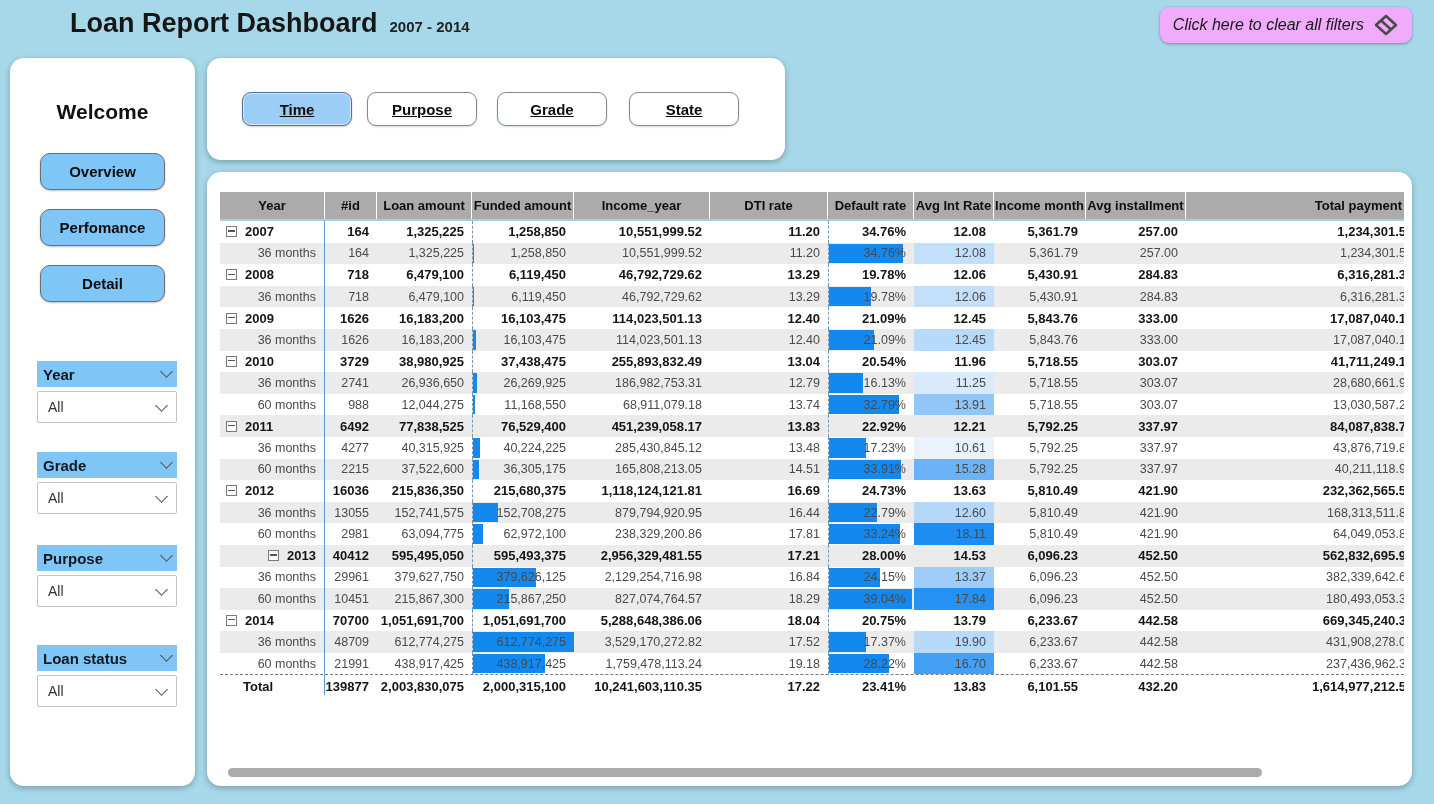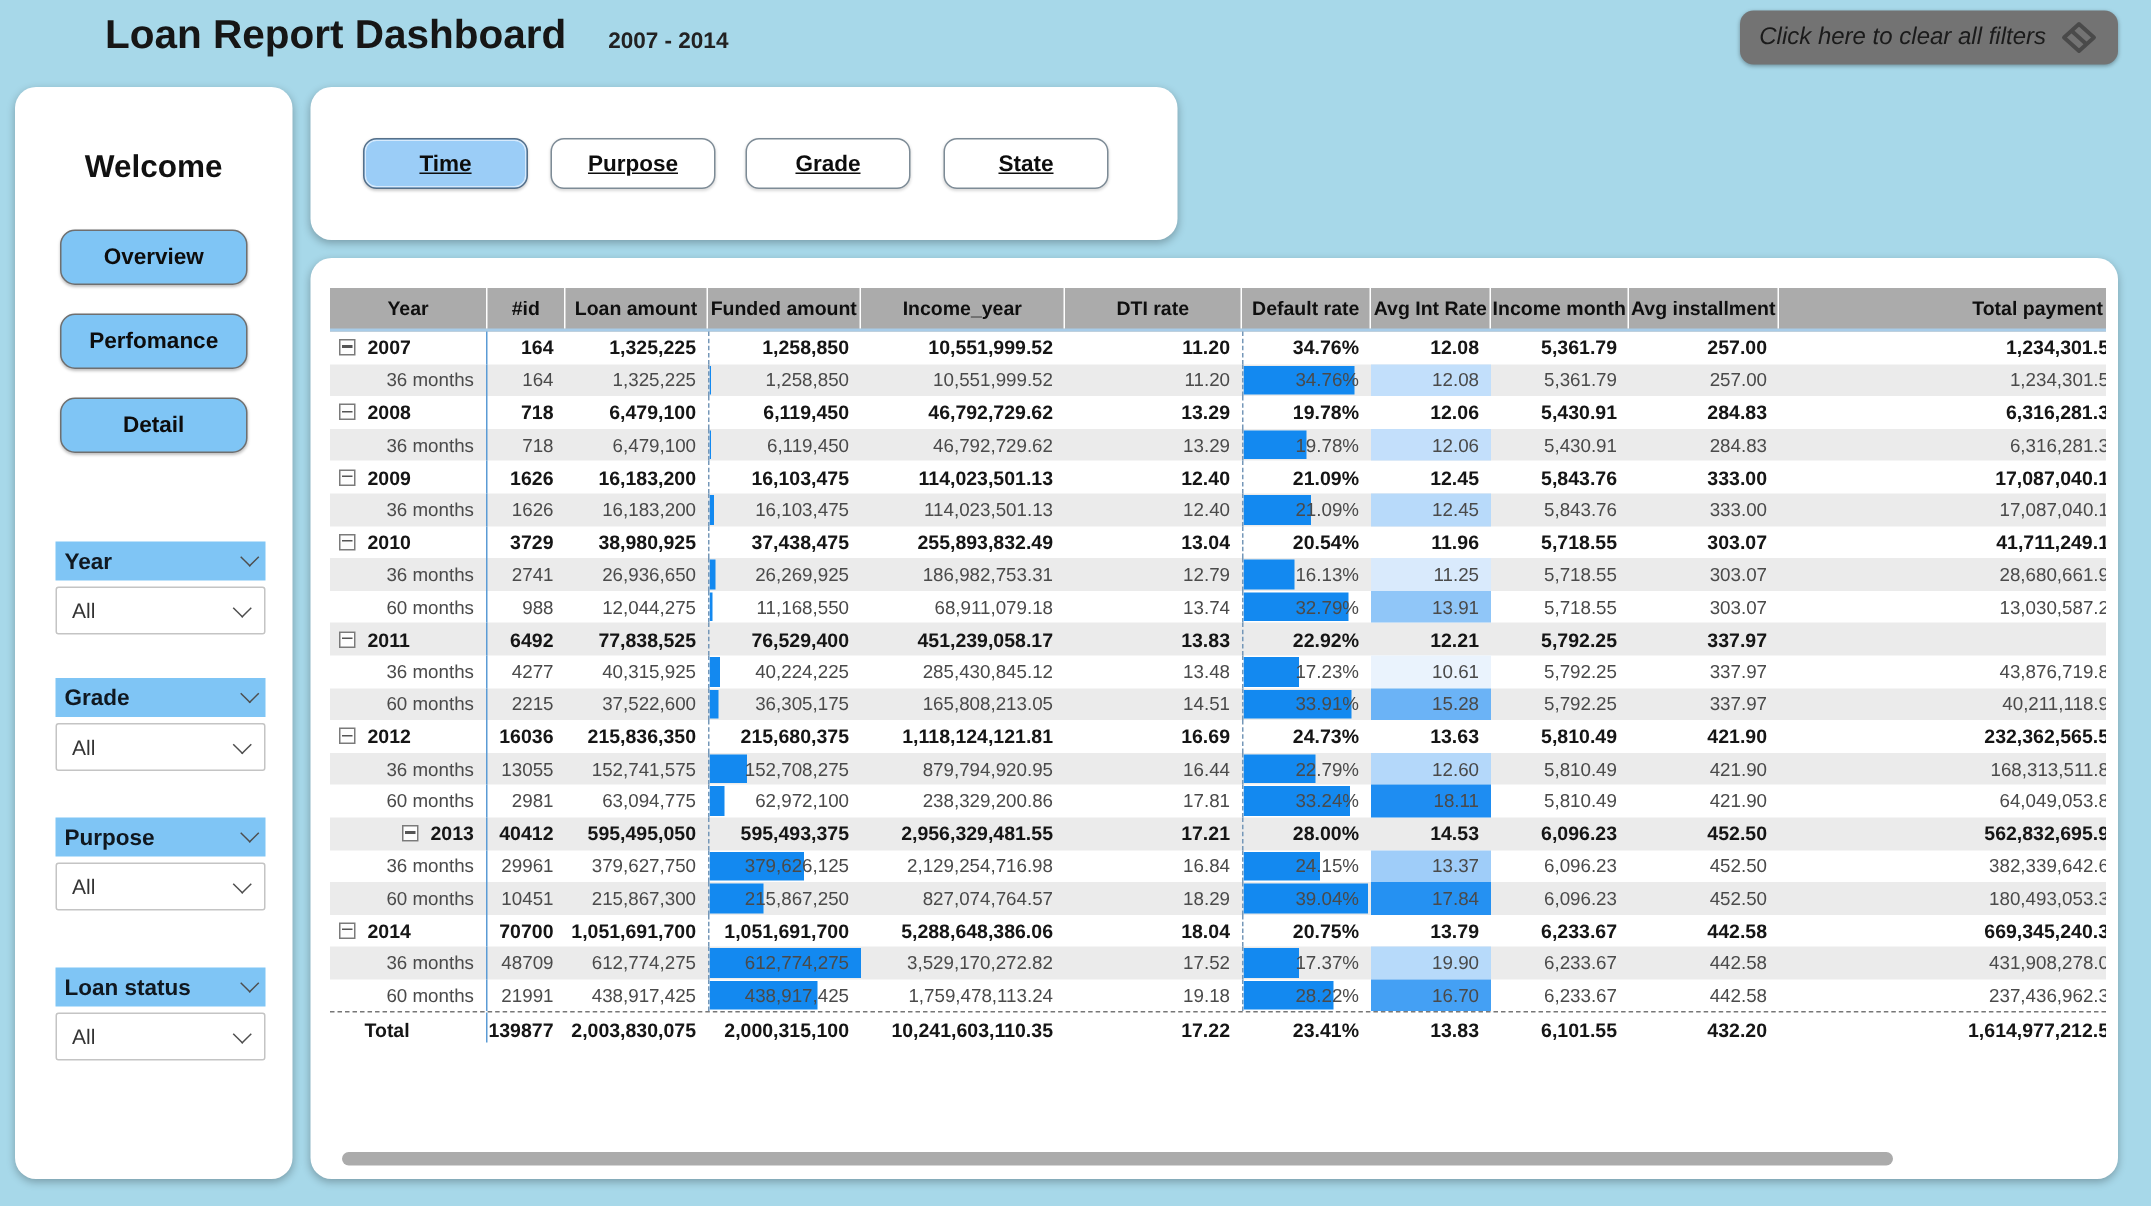--- a/index.html
+++ b/index.html
@@ -1,24 +1,24 @@
 <!DOCTYPE html>
 <html><head>
 <meta charset="utf-8">
 <style>
   html,body{margin:0;padding:0;}
   body{width:1434px;height:804px;overflow:hidden;font-family:"Liberation Sans","DejaVu Sans",sans-serif;}
   .page{position:relative;width:1434px;height:804px;background:#a7d8e9;}
 
   
-  .titlewrap{position:absolute;left:70px;top:8px;display:flex;align-items:baseline;gap:28px;}
+  .titlewrap{position:absolute;left:70px;top:8px;display:flex;align-items:baseline;gap:12px;}
   .title{font-size:27px;font-weight:bold;color:#161616;}
   .subtitle{font-size:15px;font-weight:600;color:#222;}
   .clear-btn{position:absolute;right:22px;top:7px;height:36px;display:flex;align-items:center;gap:9px;
-    background:#737373;border:none;border-radius:9px;padding:0 13px;cursor:pointer;
+    background:#f0abfc;border:none;border-radius:9px;padding:0 13px;cursor:pointer;
     box-shadow:0 1px 3px rgba(0,0,0,.35);font-family:inherit;}
   .clear-btn .txt{font-style:italic;font-size:16px;color:#1b1b1b;}
 
   
   .card{position:absolute;background:#fff;border-radius:14px;box-shadow:0 2px 6px rgba(0,0,0,.28);}
   .sidebar{left:10px;top:58px;width:185px;height:728px;}
   .tabscard{left:207px;top:58px;width:578px;height:102px;}
   .tablecard{left:207px;top:172px;width:1205px;height:614px;}
 
   
@@ -513,20 +513,23 @@
           </div>
           <div class="cell c7" style="width: 80px;">
             <span class="v">12.21</span>
           </div>
           <div class="cell c8" style="width: 92px;">
             <span class="v">5,792.25</span>
           </div>
           <div class="cell c9" style="width: 100px;">
             <span class="v">337.97</span>
           </div>
+          <div class="cell c10" style="width: 222px; padding-right: 2px;">
+            <span class="v">84,087,838.7</span>
+          </div>
         </div>
         <div class="row">
           <div class="cell c0" style="width: 105px;">
             <span class="v">36 months</span>
           </div>
           <div class="cell c1" style="width: 52px;">
             <span class="v">4277</span>
           </div>
           <div class="cell c2" style="width: 95px;">
             <span class="v">40,315,925</span>

